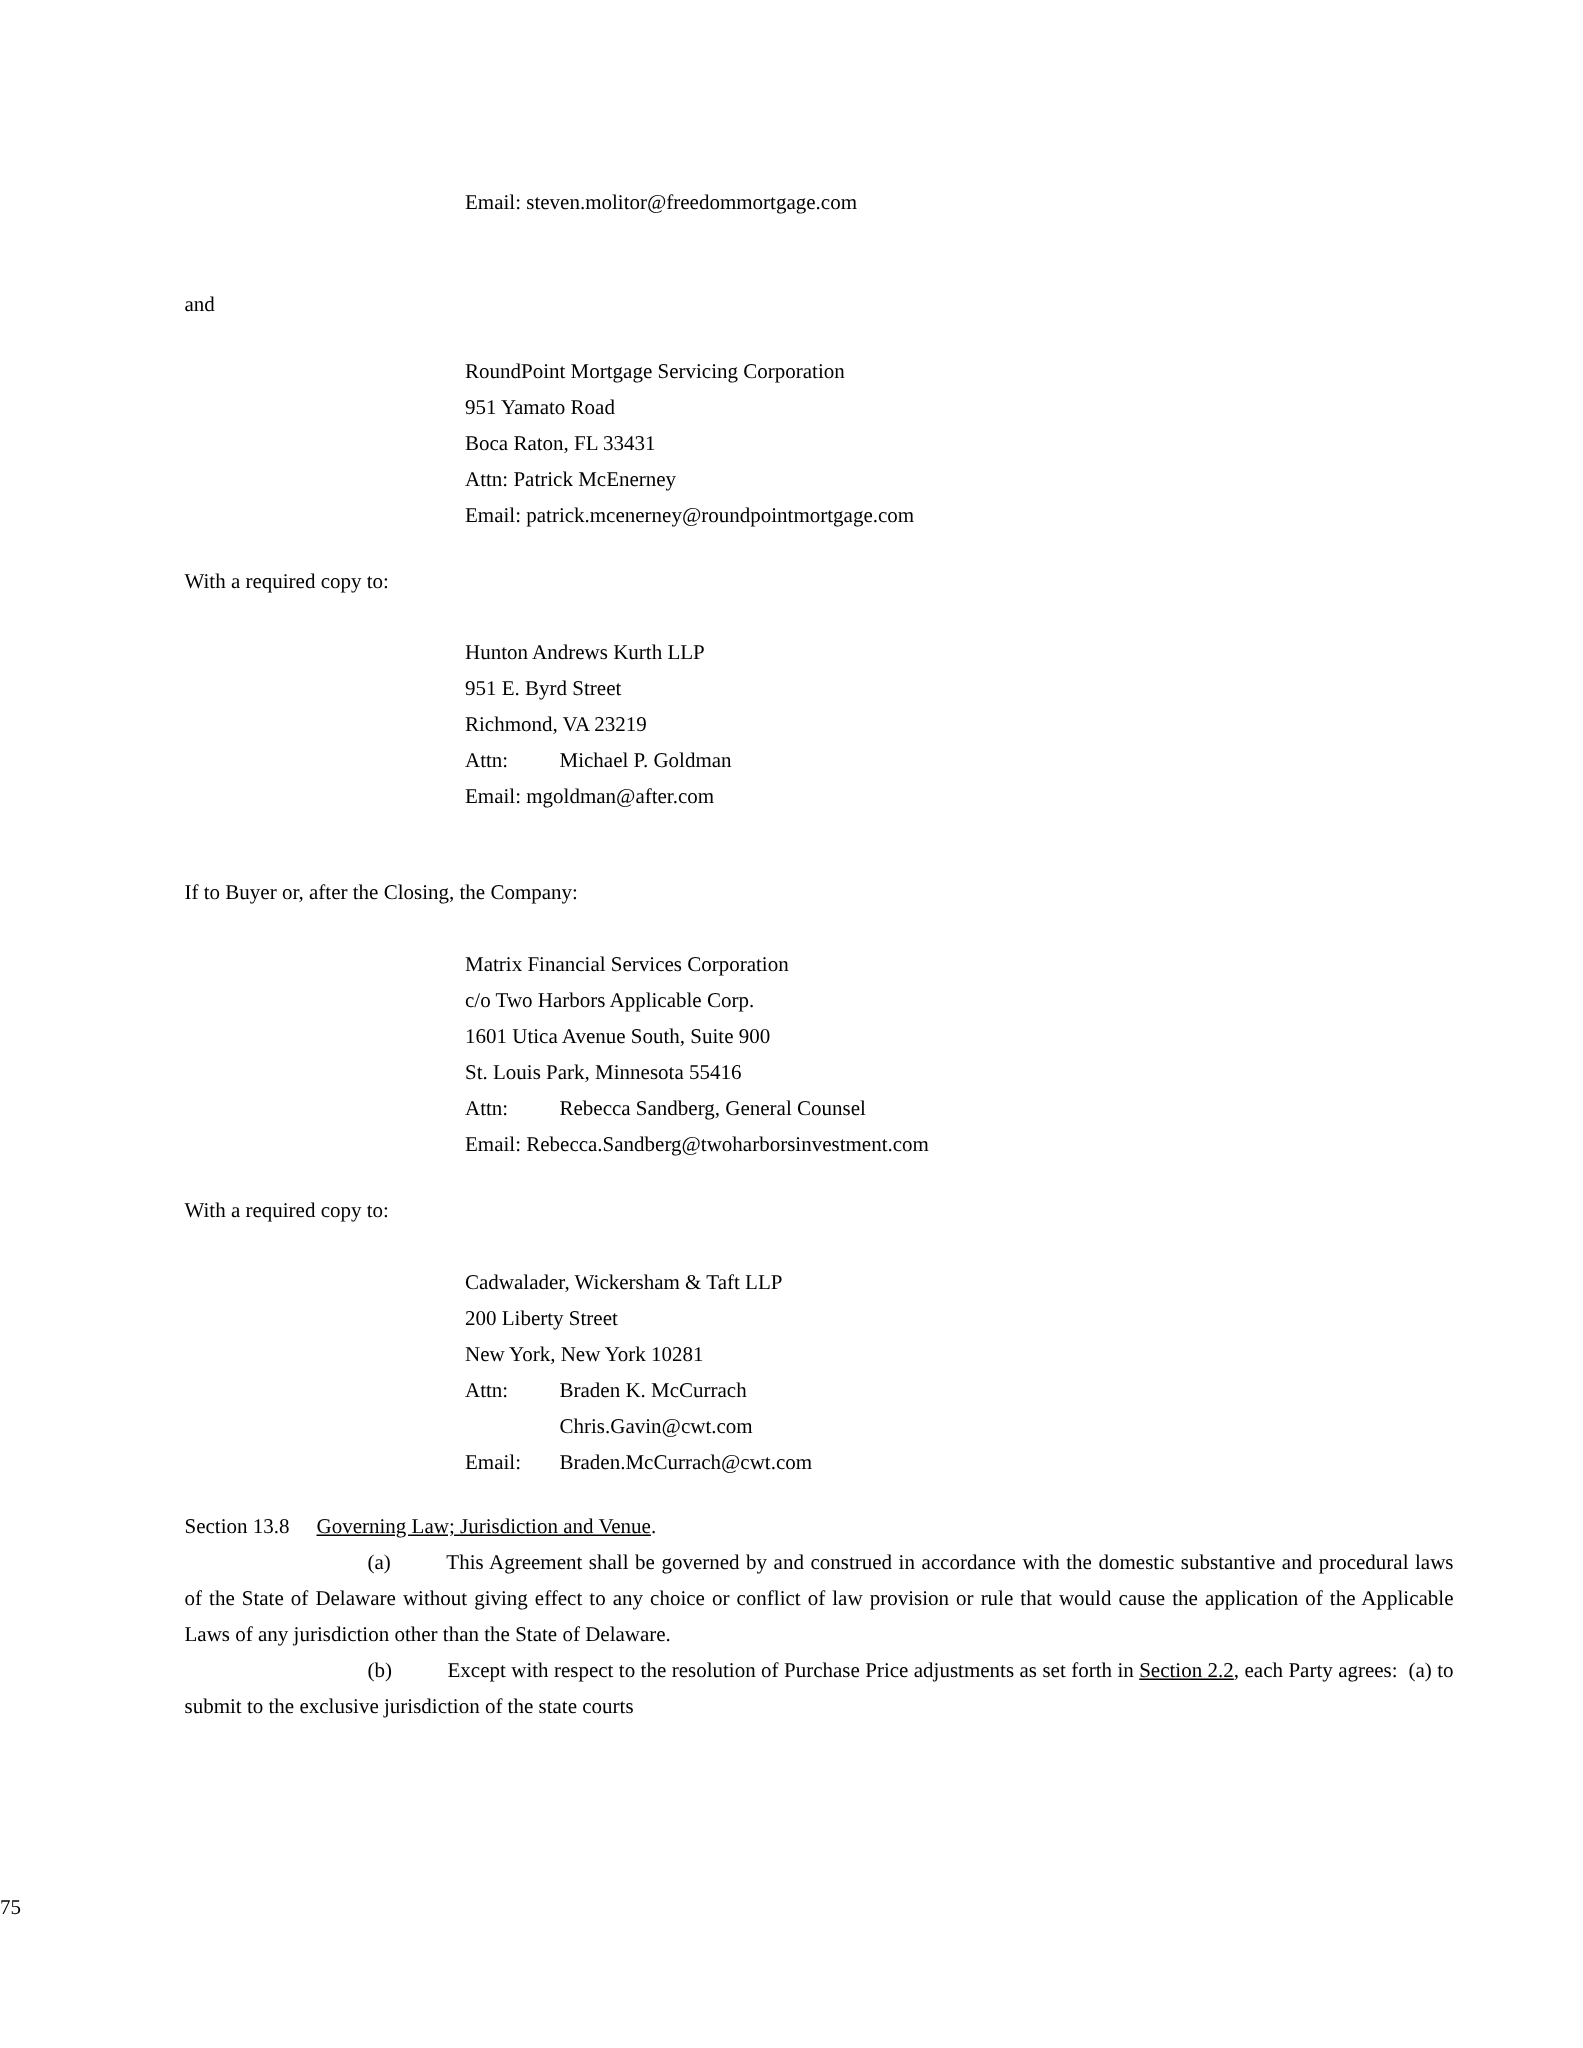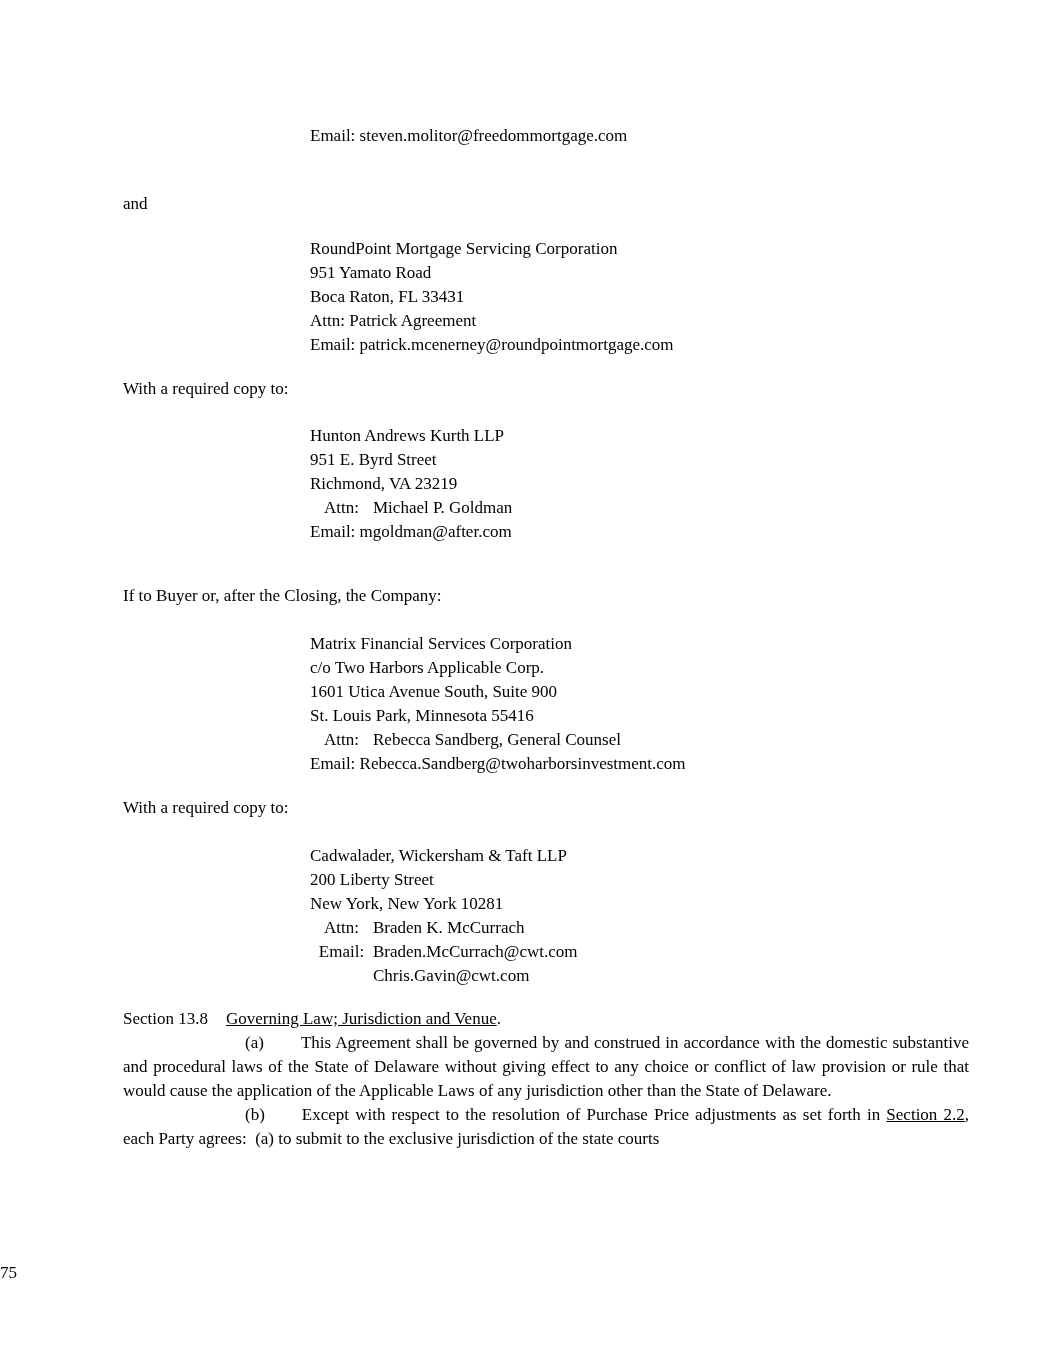--- a/index.html
+++ b/index.html
@@ -7,42 +7,42 @@
     padding: 0;
     background: #ffffff;
   }
   .page {
     position: relative;
     width: 1055px;
     height: 1365px;
     background: #ffffff;
     color: #000000;
     font-family: "Liberation Serif", "DejaVu Serif", serif;
-    font-size: 17px;
+    font-size: 14px;
     line-height: 24px;
     box-sizing: border-box;
     padding: 124px 86px 0 123px;
     overflow: hidden;
   }
   .line { white-space: nowrap; }
   .ind1 { }   
   .ind2 { margin-left: 187px; }   
 
   
   .mt44 { margin-top: 44px; }
   .mt40 { margin-top: 40px; }
   .mt24 { margin-top: 24px; }
   .mt23 { margin-top: 23px; }
   .mt21 { margin-top: 21px; }
   .mt20 { margin-top: 20px; }
   .mt19 { margin-top: 19px; }
 
   
   .lv { display: flex; }
-  .lv .lbl { flex: 0 0 63px; text-align: center; }
+  .lv .lbl { flex: 0 0 63px; }
   .cont { padding-left: 63px; }
 
   .u { text-decoration: underline; }
 
   .heading .sec-gap { display: inline-block; width: 18px; }
 
   .body-para {
     margin: 0;
     text-align: justify;
     text-indent: 122px;
@@ -62,21 +62,21 @@
 <div class="page">
 
   <div class="line ind2">Email: steven.molitor@freedommortgage.com</div>
 
   <div class="line ind1 mt44">and</div>
 
   <div class="ind2 mt21">
     <div class="line">RoundPoint Mortgage Servicing Corporation</div>
     <div class="line">951 Yamato Road</div>
     <div class="line">Boca Raton, FL 33431</div>
-    <div class="line">Attn: Patrick Agreement</div>
+    <div class="line">Attn: Patrick McEnerney</div>
     <div class="line">Email: patrick.mcenerney@roundpointmortgage.com</div>
   </div>
 
   <div class="line ind1 mt20">With a required copy to:</div>
 
   <div class="ind2 mt23">
     <div class="line">Hunton Andrews Kurth LLP</div>
     <div class="line">951 E. Byrd Street</div>
     <div class="line">Richmond, VA 23219</div>
     <div class="line lv">
@@ -103,25 +103,25 @@
   <div class="line ind1 mt20">With a required copy to:</div>
 
   <div class="ind2 mt24">
     <div class="line">Cadwalader, Wickersham &amp; Taft LLP</div>
     <div class="line">200 Liberty Street</div>
     <div class="line">New York, New York 10281</div>
     <div class="line lv">
       <span class="lbl">Attn:</span>
       <span>Braden K. McCurrach</span>
     </div>
+    <div class="line cont">Chris.Gavin@cwt.com</div>
     <div class="line lv">
       <span class="lbl">Email:</span>
       <span>Braden.McCurrach@cwt.com</span>
     </div>
-    <div class="line cont">Chris.Gavin@cwt.com</div>
   </div>
 
   <div class="heading mt19">
     <span>Section 13.8</span><span class="sec-gap"></span><span class="u">Governing Law; Jurisdiction and Venue</span><span>.</span>
   </div>
 
   <p class="body-para mt20">
     <span>(a)</span><span class="para-tab"></span><span>This Agreement shall be governed by and construed in accordance with the domestic substantive and procedural laws of the State of Delaware without giving effect to any choice or conflict of law provision or rule that would cause the application of the Applicable Laws of any jurisdiction other than the State of Delaware.</span>
   </p>
 

